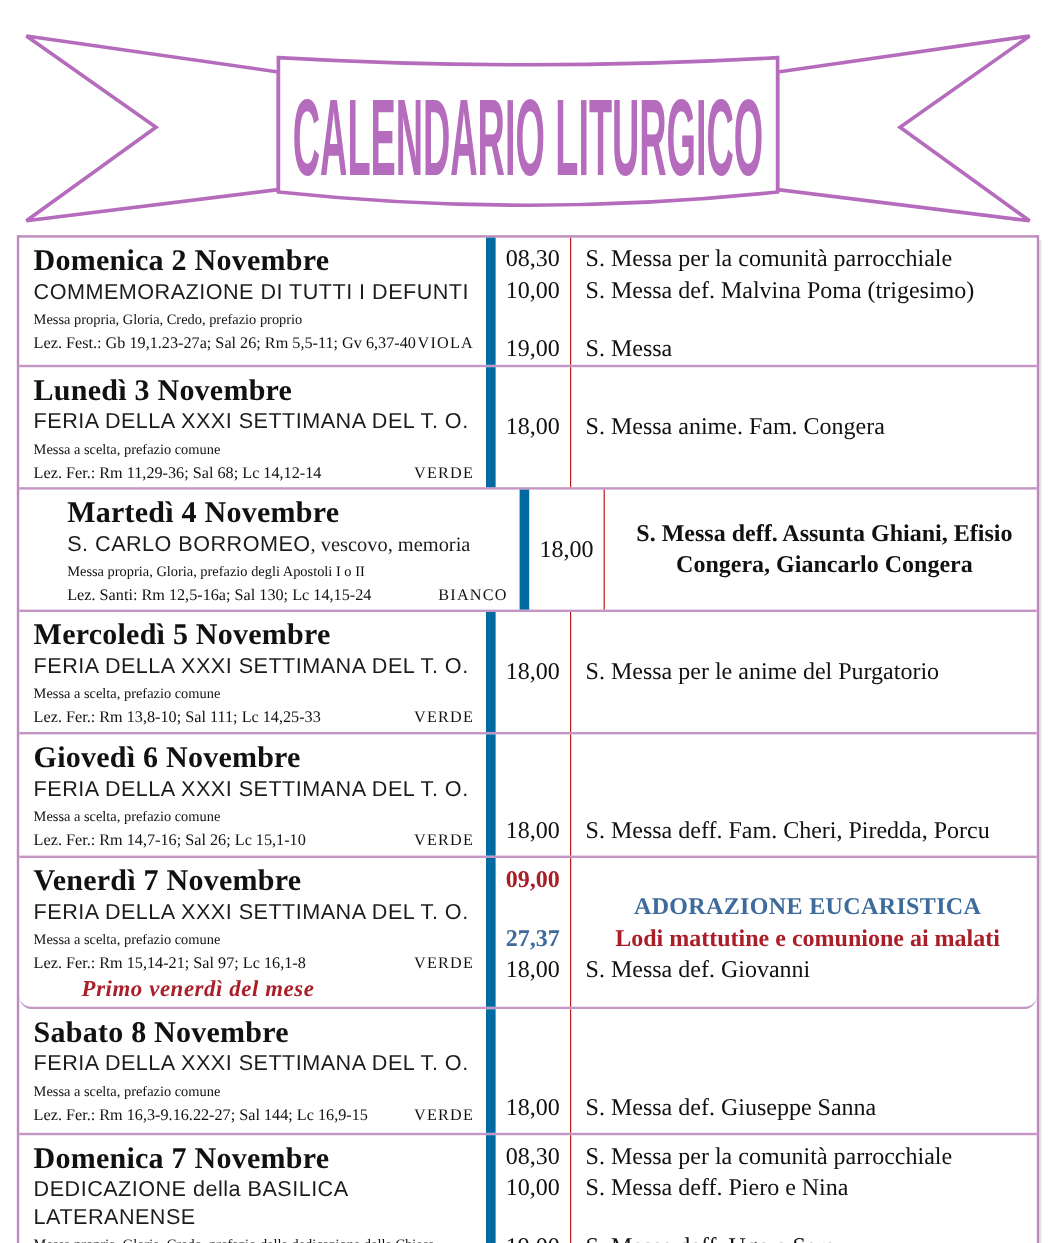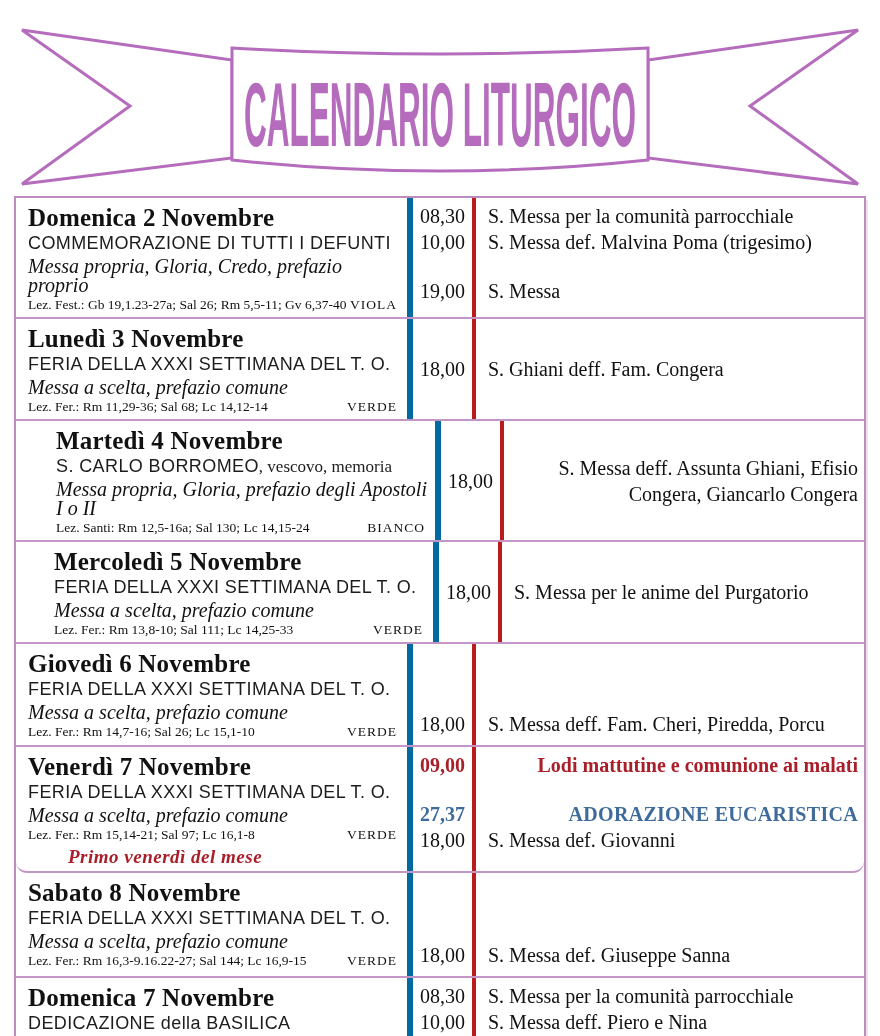--- a/index.html
+++ b/index.html
@@ -17,49 +17,49 @@
   }
   .day-row{
     display:grid;
     grid-template-columns:397px 63px 1fr;
     border-bottom:2px solid #c596c5;
   }
   .day-row:last-child{border-bottom:none;}
   .day-row:nth-child(1){min-height:101px;}
   .day-row:nth-child(2){min-height:94px;}
   .day-row:nth-child(3){min-height:100px;padding-left:28px;}
-  .day-row:nth-child(4){min-height:94px;padding-left:26px;}
+  .day-row:nth-child(4){min-height:94px;}
   .day-row:nth-child(5){min-height:101px;}
   .day-row:nth-child(6){min-height:113px;border-radius:11px;}
   .day-row:nth-child(7){min-height:103px;}
   .day-row:nth-child(8){min-height:101px;}
 
-  .c-day{border-right:6px solid #0369a1;padding:6px 6px 3px 12px;overflow:hidden;}
-  .c-time{border-right:4px solid #b91c1c;}
+  .c-day{border-right:8px solid #0369a1;padding:6px 6px 3px 12px;overflow:hidden;}
+  .c-time{border-right:1px solid #b91c1c;}
   .c-time,.c-desc{display:flex;}
 
   .day-title{font-size:25px;font-weight:bold;line-height:28px;letter-spacing:.2px;}
   .day-subtitle{font-family:"Liberation Sans",sans-serif;font-size:18px;line-height:23px;letter-spacing:.4px;color:#1c1c1c;}
   .day-subtitle .tail{font-family:"Liberation Serif",serif;font-size:17px;letter-spacing:0;}
-  .day-rubric{font-style:italic;font-size:20px;line-height:19px;margin-top:2px;}
+  .day-rubric{font-size:12px;line-height:19px;margin-top:2px;}
   .day-lections{font-size:13.5px;line-height:18px;margin-top:1px;white-space:nowrap;position:relative;}
   .day-lections .clabel{float:right;font-size:13.5px;letter-spacing:1px;padding-right:4px;}
   .day-note{font-weight:bold;font-style:italic;font-size:19px;margin-top:2px;letter-spacing:.5px;margin-left:40px;}
 
   .stack{display:flex;flex-direction:column;width:100%;}
   .v-top{justify-content:flex-start;padding-top:5px;}
   .v-center{justify-content:center;}
   .v-bottom{justify-content:flex-end;padding-bottom:8px;}
 
   .t-line{font-size:20px;line-height:26px;text-align:center;}
   .d-line{font-size:20px;line-height:26px;padding:0 6px 0 12px;}
   .gap{margin-top:23px;}
   .red{font-weight:bold;}
   .blue{font-weight:bold;letter-spacing:.3px;}
-  .align-center{text-align:right;}
+  .align-center{text-align:center;font-weight:bold;}
 </style>
 </head>
 <body>
 
 <div class="banner-wrap">
   <svg width="880" height="192" viewBox="0 0 880 192">
 
     <polygon points="22,30 232,60 232,158 22,184 130,106" fill="#ffffff" stroke="#b56cbc" stroke-width="3" stroke-linejoin="miter"></polygon>
 
     <polygon points="858,30 648,60 648,158 858,184 750,106" fill="#ffffff" stroke="#b56cbc" stroke-width="3" stroke-linejoin="miter"></polygon>
@@ -105,21 +105,21 @@
       <div class="day-lections"><span class="clabel">VERDE</span><span>Lez. Fer.:  Rm 11,29-36; Sal 68; Lc 14,12-14</span></div>
 
     </div>
     <div class="c-time">
       <div class="stack v-center">
           <div class="t-line">18,00</div>
         </div>
     </div>
     <div class="c-desc">
       <div class="stack v-center">
-          <div class="d-line">S. Ghiani deff. Fam. Congera</div>
+          <div class="d-line">S. Messa anime. Fam. Congera</div>
         </div>
     </div>
   </div>
 
   <div class="day-row">
     <div class="c-day">
       <div class="day-title">Martedì 4  Novembre</div>
       <div class="day-subtitle"><span>S. CARLO BORROMEO</span><span class="tail">, vescovo, memoria</span></div>
       <div class="day-rubric">Messa propria,  Gloria, prefazio degli Apostoli I o II</div>
       <div class="day-lections"><span class="clabel">BIANCO</span><span>Lez. Santi: Rm 12,5-16a; Sal 130; Lc 14,15-24</span></div>
@@ -187,22 +187,22 @@
     </div>
     <div class="c-time">
       <div class="stack v-top">
           <div class="t-line" style="color: rgb(169, 30, 40); font-weight: bold;">09,00</div>
           <div class="t-line gap" style="color: rgb(61, 107, 156); font-weight: bold;">27,37</div>
           <div class="t-line">18,00</div>
         </div>
     </div>
     <div class="c-desc">
       <div class="stack v-top">
+          <div class="d-line blue align-center gap" style="color: rgb(61, 107, 156);">ADORAZIONE EUCARISTICA</div>
           <div class="d-line red align-center" style="color: rgb(169, 30, 40);">Lodi mattutine e comunione ai malati</div>
-          <div class="d-line blue align-center gap" style="color: rgb(61, 107, 156);">ADORAZIONE EUCARISTICA</div>
           <div class="d-line">S. Messa def. Giovanni</div>
         </div>
     </div>
   </div>
 
   <div class="day-row">
     <div class="c-day">
       <div class="day-title">Sabato 8 Novembre</div>
       <div class="day-subtitle"><span>FERIA DELLA XXXI SETTIMANA DEL T. O.</span><span class="tail"></span></div>
       <div class="day-rubric">Messa a scelta, prefazio comune</div>

